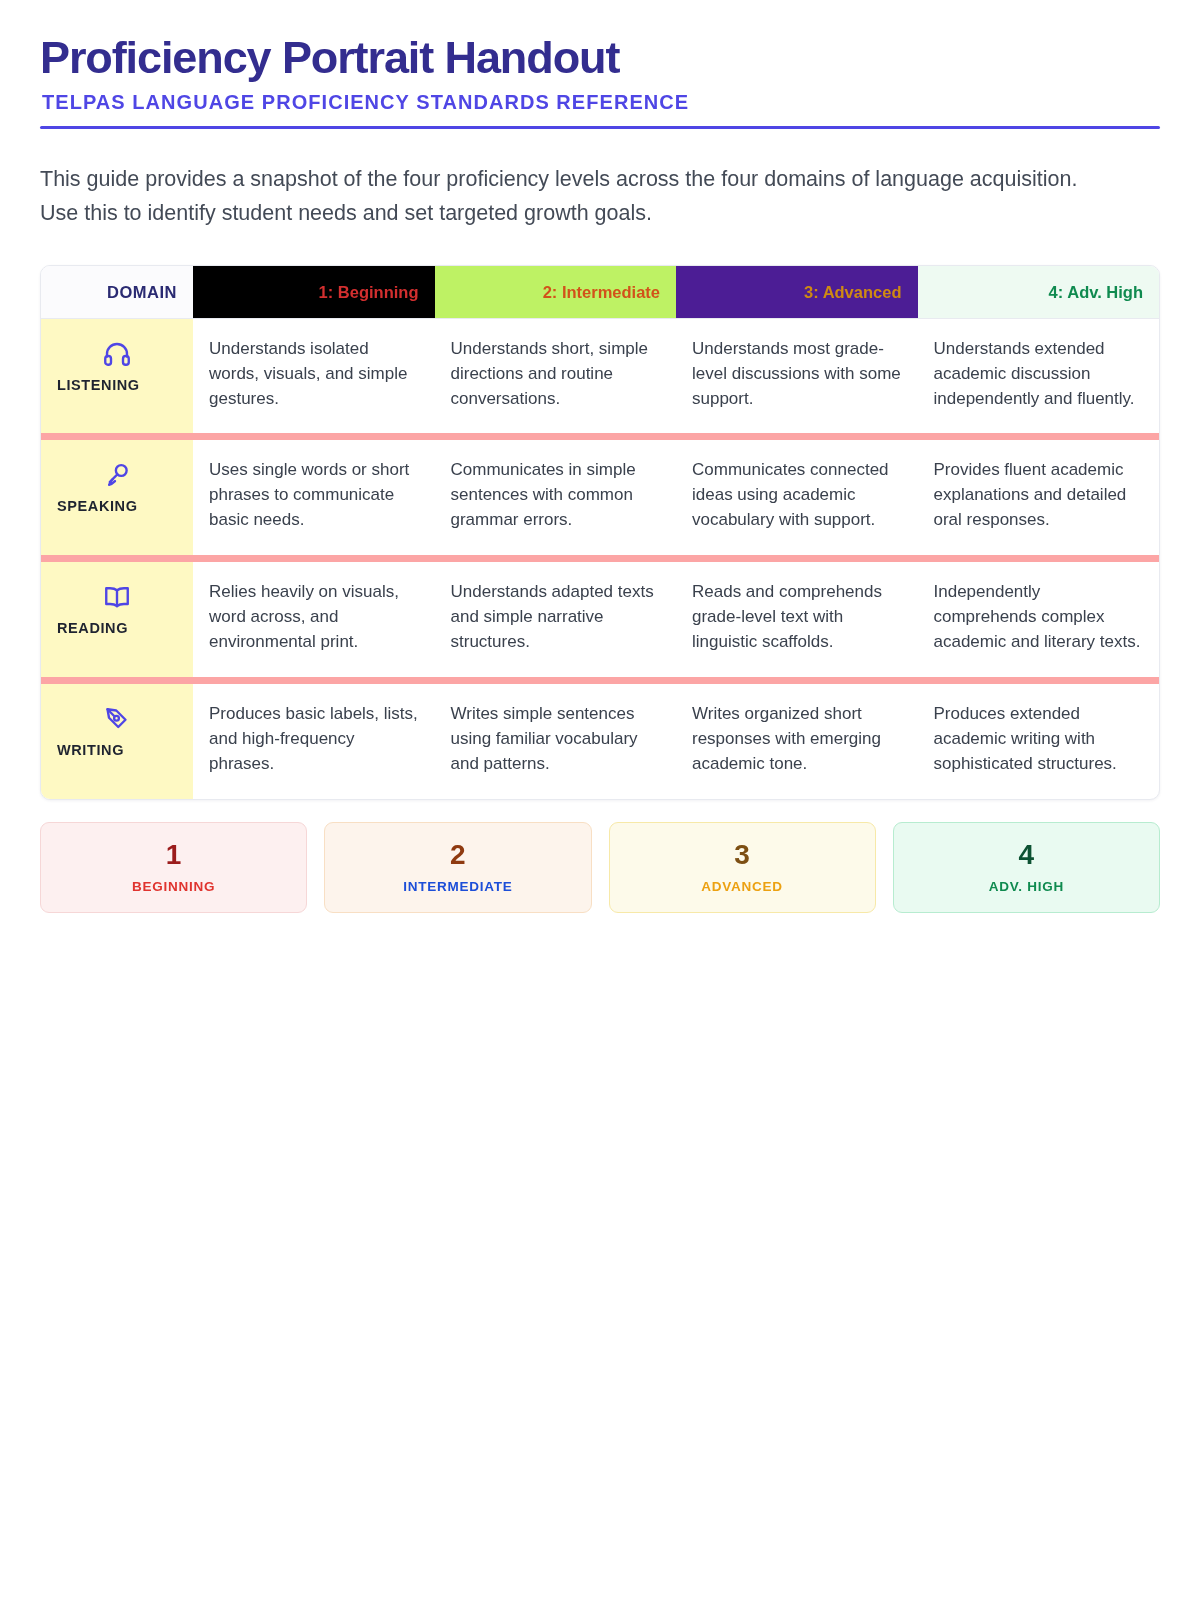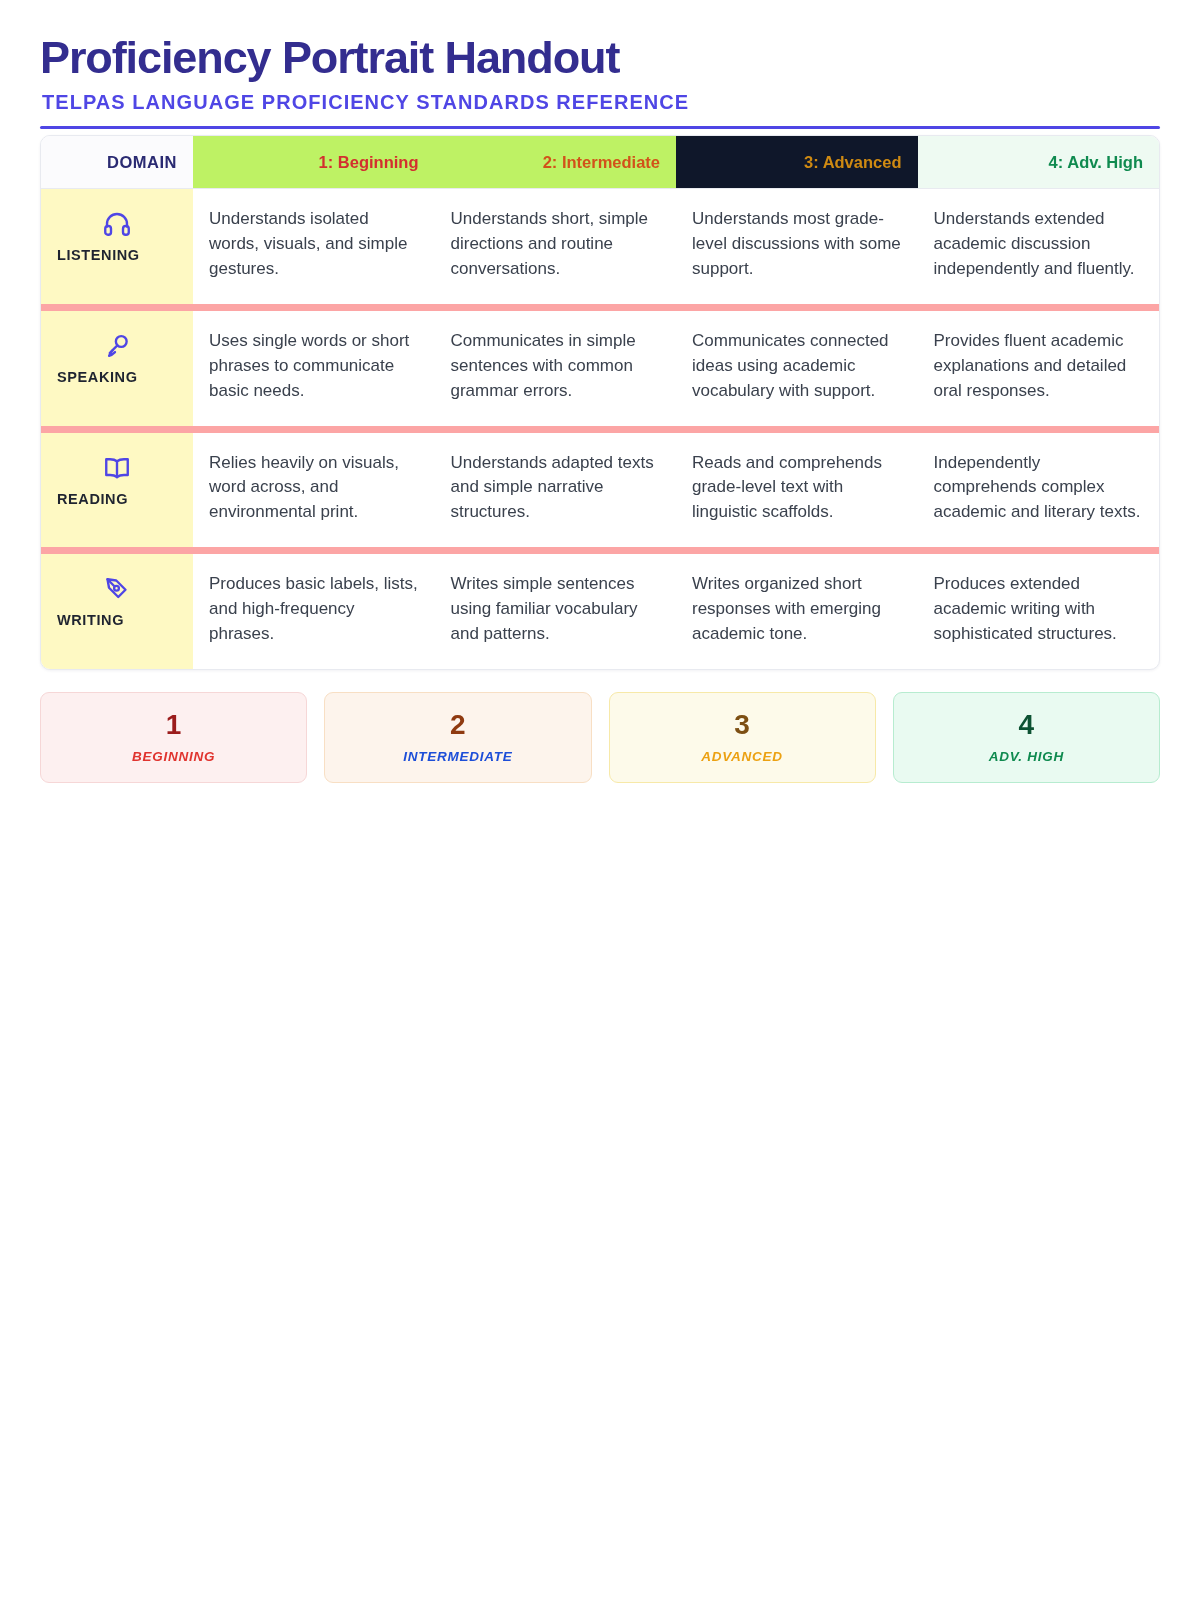--- a/index.html
+++ b/index.html
@@ -37,23 +37,23 @@
     border: 1px solid #e8eaf0; border-radius: 10px;
     box-shadow: 0 1px 3px rgba(20,24,60,0.06);
     overflow: hidden; table-layout: fixed;
   }
   .matrix thead th {
     text-align: right; font-size: 16.5px; font-weight: 700;
     padding: 17px 16px 16px 16px; vertical-align: middle;
     border-bottom: 1px solid #e8eaf0;
   }
   .th-domain { color: #2a2a72; letter-spacing: 0.5px; background: #fbfbfd; width: 152px; }
-  .th-l1 { color: #d32f2f; background: #bef264; }
+  .th-l1 { color: #d32f2f; background: #000000; }
   .th-l2 { color: #d2521a; background: #bef264; }
-  .th-l3 { color: #cf8a12; background: #0f172a; margin-top: 6px; }
+  .th-l3 { color: #cf8a12; background: #4c1d95; margin-top: 6px; }
   .th-l4 { color: #0f8a4f; background: #eefaf2; }
 
   .matrix tbody tr { border-top: 1px solid #eceef3; }
   .matrix tbody td {
     vertical-align: top; padding: 18px 16px 22px 16px;
     font-size: 17px; line-height: 1.47; color: #3a414d;
     border-top: 7px solid #fca5a5;
   }
   .matrix tbody tr:first-child td { border-top: none; }
 
@@ -70,21 +70,21 @@
   
   .legend {
     display: grid; grid-template-columns: repeat(4, 1fr); gap: 17px;
     margin-top: 22px;
   }
   .legend-card {
     border-radius: 9px; text-align: center;
     padding: 17px 10px 18px 10px; border: 1px solid transparent;
   }
   .legend-num { font-size: 28px; font-weight: 700; line-height: 1.05; margin-bottom: 9px; }
-  .legend-label { font-size: 13.5px; font-weight: 700; letter-spacing: 0.75px; font-style: italic; }
+  .legend-label { font-size: 13.5px; font-weight: 700; letter-spacing: 0.75px; }
 
   .lc-1 { background: #fdf0f0; border-color: #f6d7d7; }
   .lc-1 .legend-num { color: #9b1c1c; } .lc-1 .legend-label { color: #e0342f; }
   .lc-2 { background: #fdf4ec; border-color: #f8dfc4; }
   .lc-2 .legend-num { color: #8f3a10; } .lc-2 .legend-label { color: #1d4ed8; }
   .lc-3 { background: #fdfaea; border-color: #f7e9a8; }
   .lc-3 .legend-num { color: #7d4f13; } .lc-3 .legend-label { color: #eca112; }
   .lc-4 { background: #e9faf1; border-color: #b7ecd0; }
   .lc-4 .legend-num { color: #0d5233; } .lc-4 .legend-label { color: #0f8a4f; }
 </style>
@@ -92,20 +92,21 @@
 <body>
 
 <div class="page">
 
   <div class="doc-header">
     <h1 class="doc-title">Proficiency Portrait Handout</h1>
     <div class="doc-subtitle">TELPAS LANGUAGE PROFICIENCY STANDARDS REFERENCE</div>
     <div class="header-rule"></div>
   </div>
 
+  <p class="intro">This guide provides a snapshot of the four proficiency levels across the four domains of language acquisition. Use this to identify student needs and set targeted growth goals.</p>
 
   <table class="matrix">
     <thead>
       <tr>
         <th class="th-domain">DOMAIN</th>
         <th class="th-l1">1: Beginning</th>
         <th class="th-l2">2: Intermediate</th>
         <th class="th-l3">3: Advanced</th>
         <th class="th-l4">4: Adv. High</th>
       </tr>

